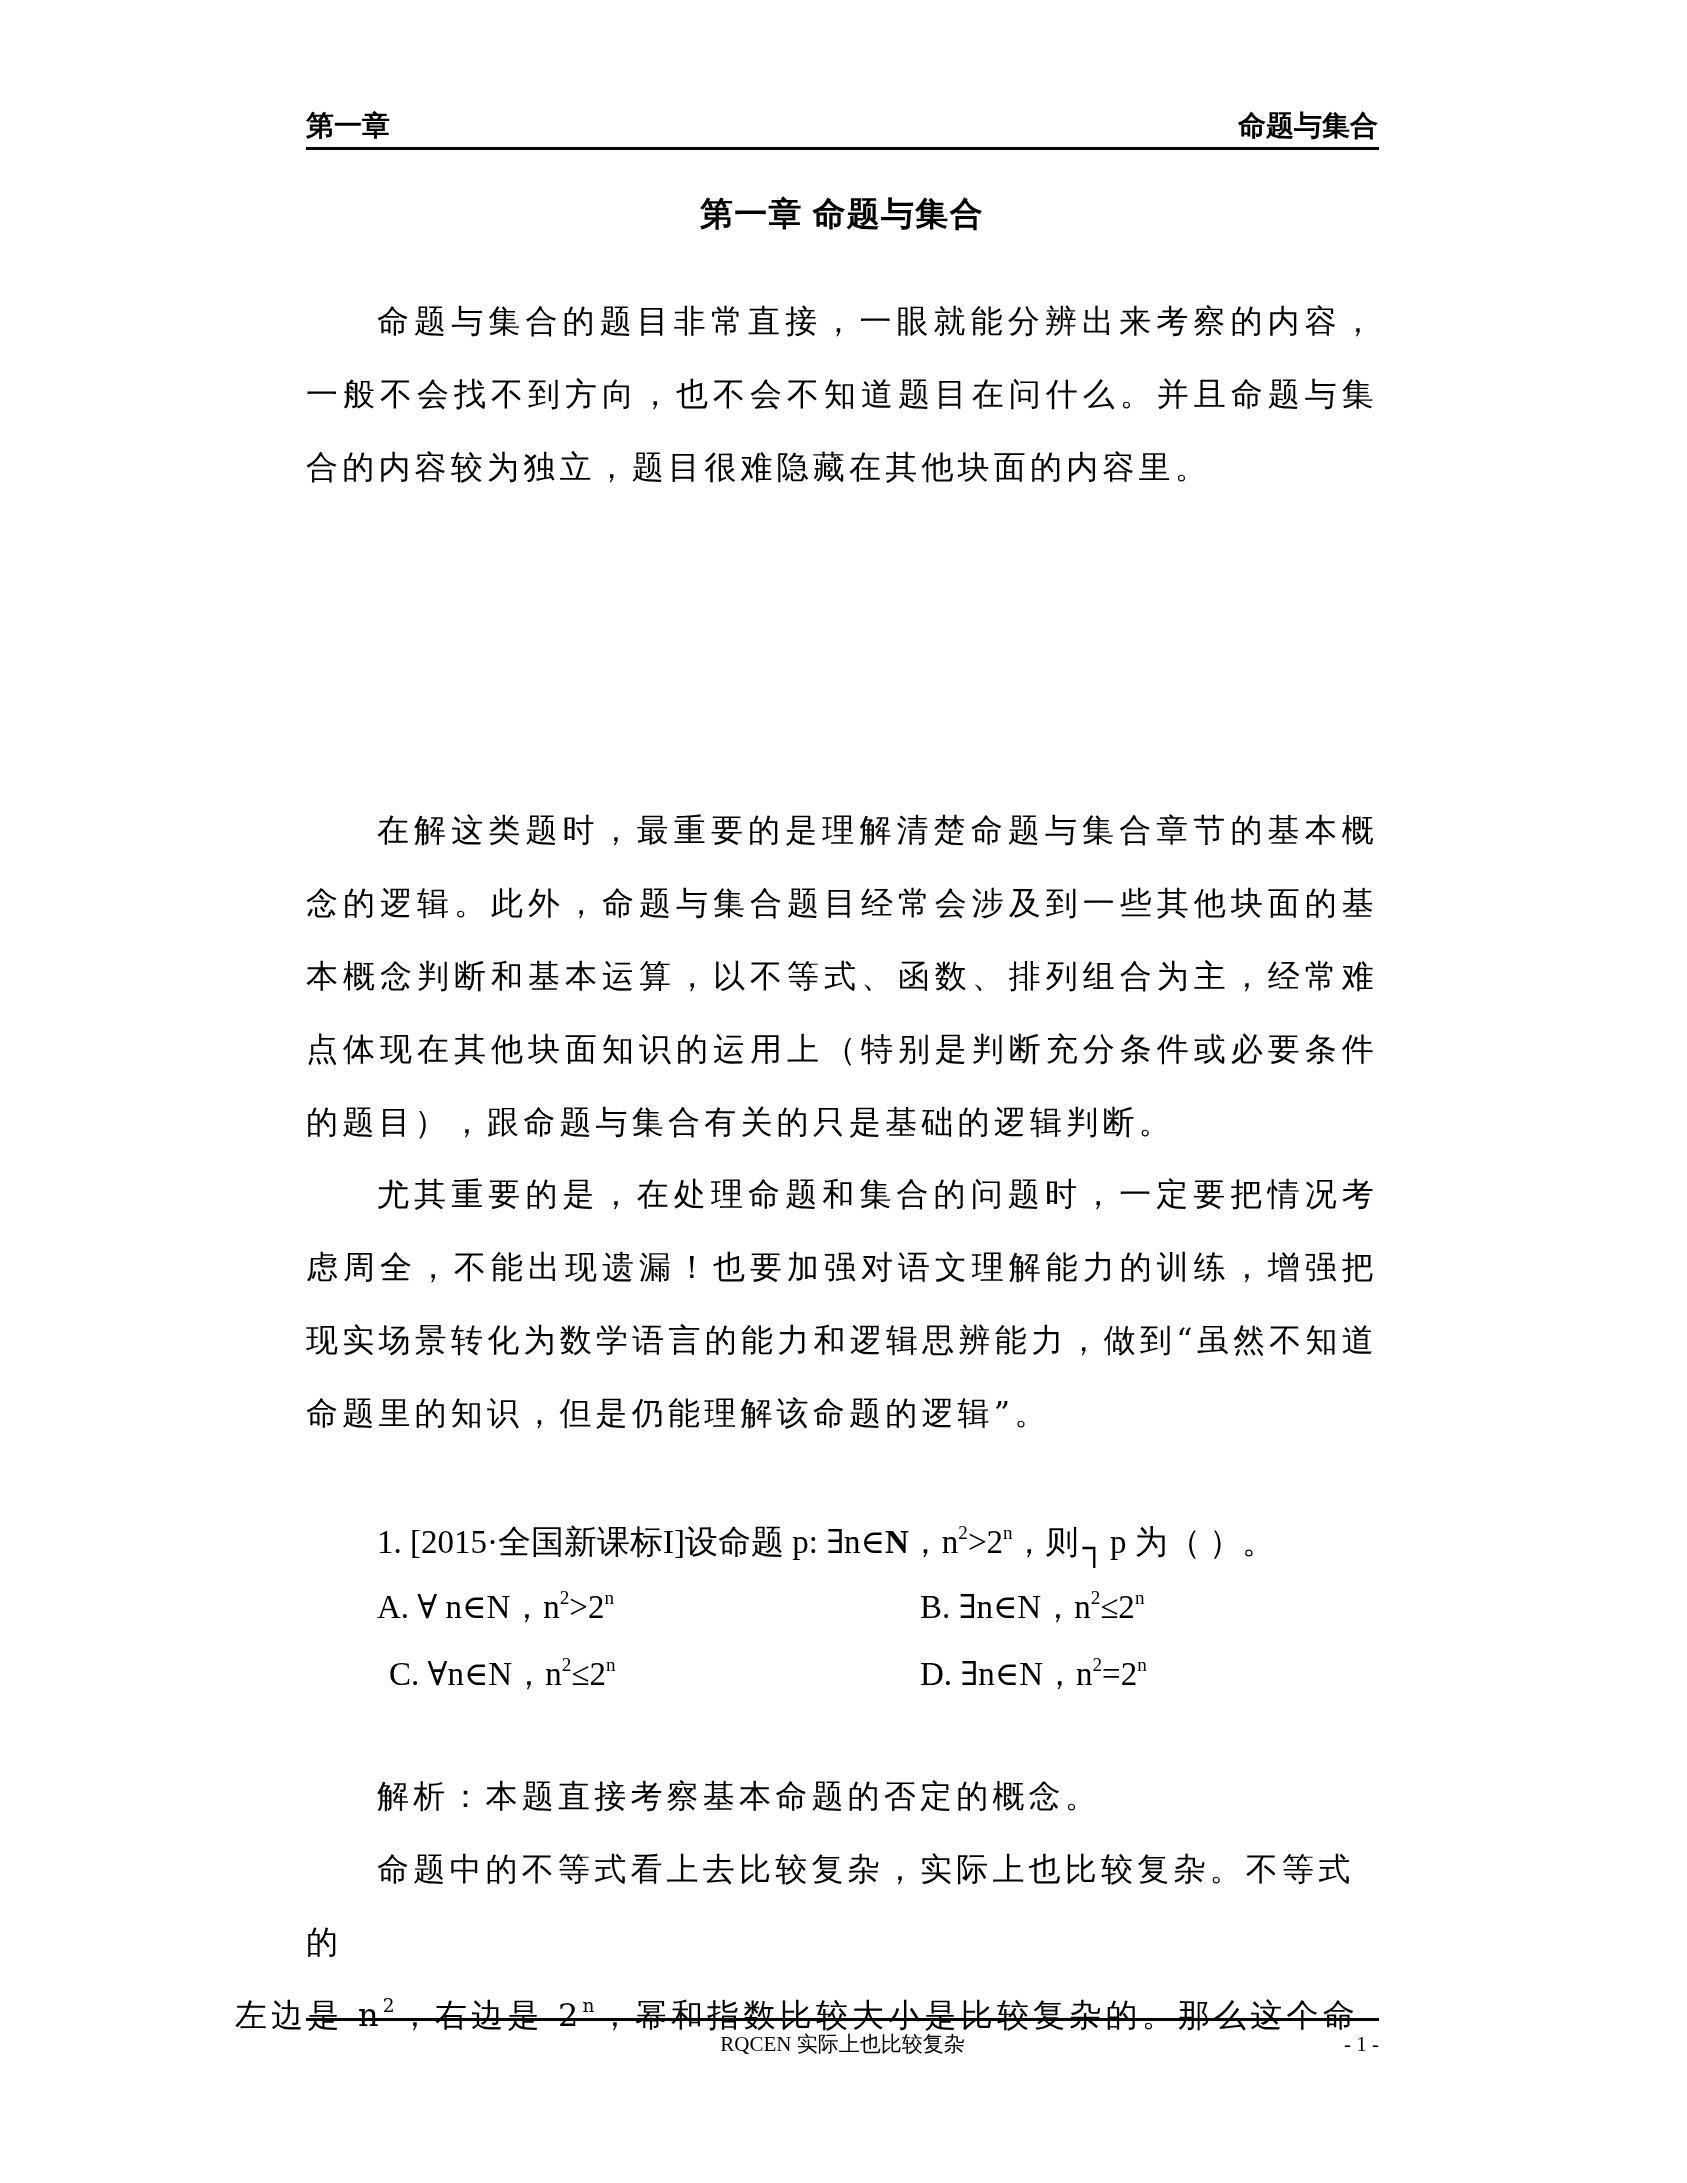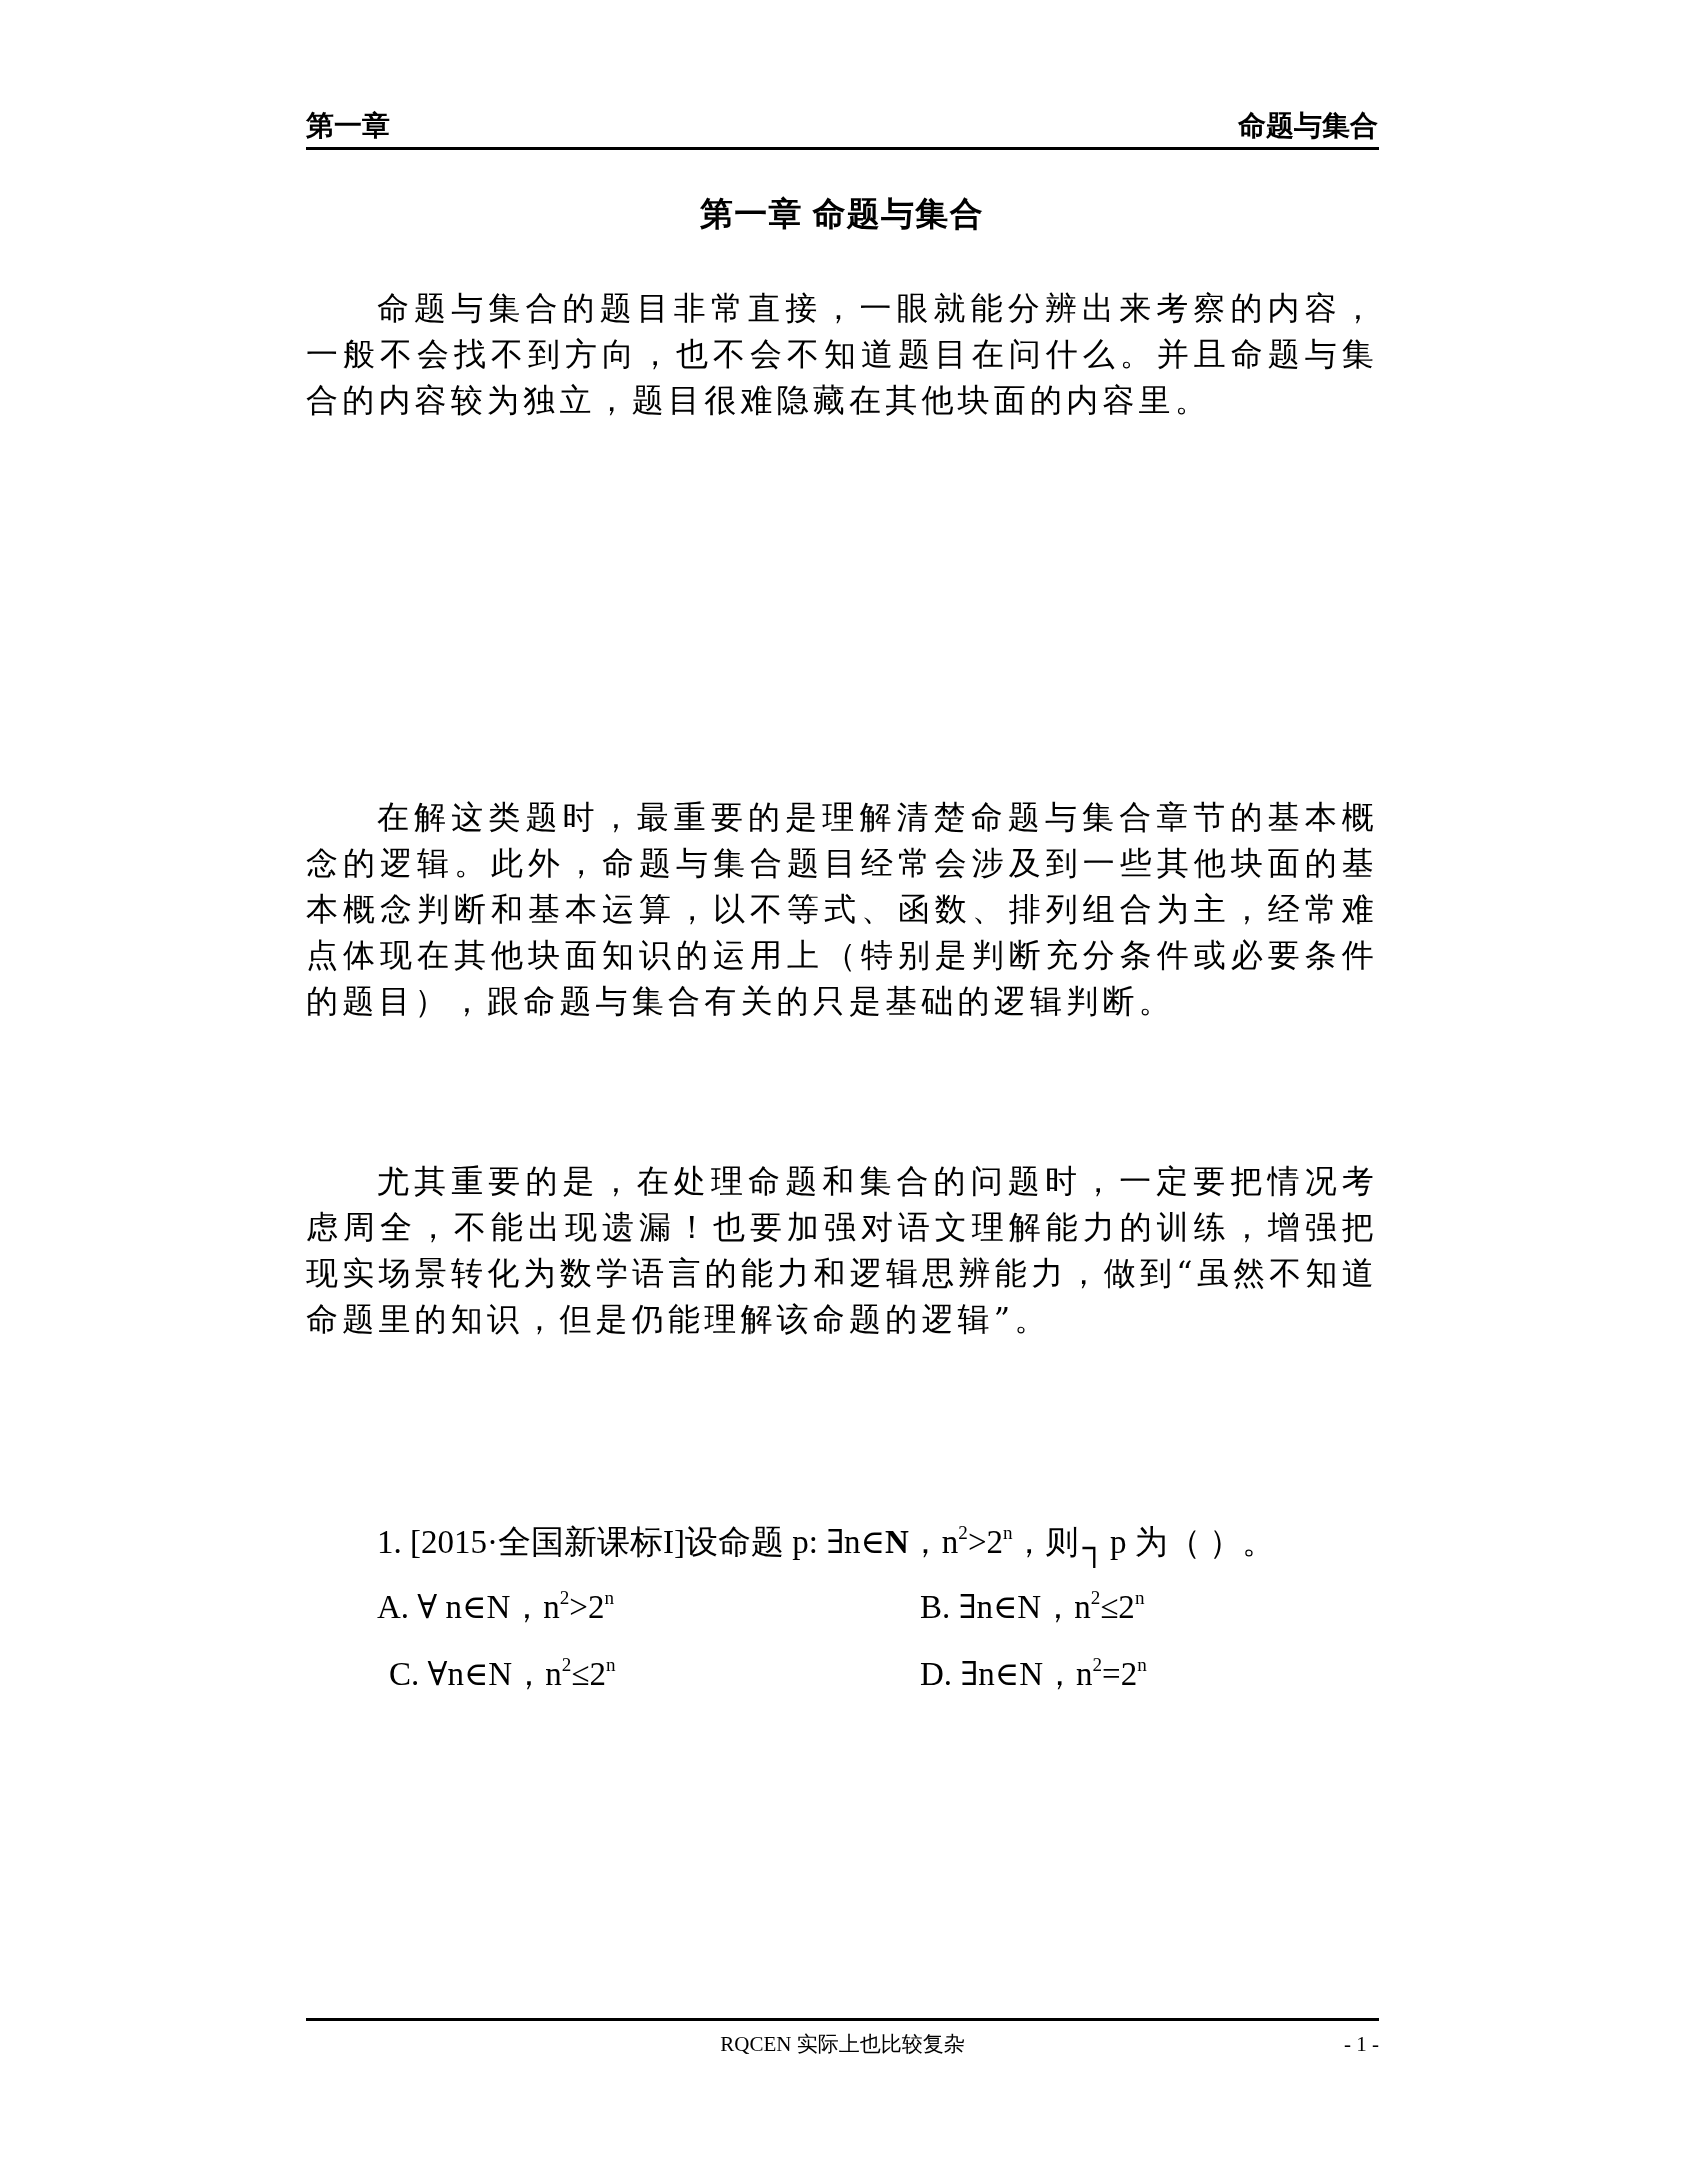--- a/index.html
+++ b/index.html
@@ -16,21 +16,21 @@
   .header .left { position: absolute; left: 0; top: 0; }
   .header .right { position: absolute; right: 0; top: 0; }
   .rule-top { position: absolute; left: 306px; top: 147px; width: 1073px; height: 2.6px; background: #000; }
   .title {
     position: absolute; left: 306px; top: 188px; width: 1072px; text-align: center;
     font-family: "Liberation Serif", "DejaVu Serif", serif;
     font-weight: bold; font-size: 33px; line-height: 53px; letter-spacing: 1.3px;
   }
   .body-text {
     position: absolute; left: 306px; width: 1072px;
-    font-size: 32px; line-height: 46px; letter-spacing: 4.2px;
+    font-size: 32px; line-height: 73px; letter-spacing: 4.2px;
     text-align: justify; text-align-last: left;
   }
   .body-text p { margin: 0; text-indent: 71px; }
   .para1 { top: 285px; }
   .para2 { top: 503px; }
   .para3 { top: 794px; }
   .para4 { top: 1158px; }
   .question {
     position: absolute; left: 377px; top: 1522px; width: 1006px;
     font-family: "Liberation Serif", "DejaVu Serif", serif;
@@ -97,20 +97,24 @@
     <div class="opt optC">
       <span>C.</span>
       <span>∀n∈N，n</span><sup>2</sup><span>≤2</span><sup>n</sup>
     </div>
     <div class="opt optD">
       <span>D.</span>
       <span>∃n∈N，n</span><sup>2</sup><span>=2</span><sup>n</sup>
     </div>
   </div>
 
+  <div class="analysis">
+    <p>解析：本题直接考察基本命题的否定的概念。</p>
+    <p><span>命题中的不等式看上去比较复杂，实际上也比较复杂。不等式的</span><span class="ln" style="text-indent:0;margin-left:-71px;"><span>左边是 n</span><sup>2</sup><span>，右边是 2</span><sup>n</sup><span>，幂和指数比较大小是比较复杂的。那么这个命</span></span></p>
+  </div>
 
   <div class="rule-bottom"></div>
   <div class="footer">
     <span class="center">RQCEN 实际上也比较复杂</span>
     <span class="pgnum">- 1 -</span>
   </div>
 
 </div>
 
 

